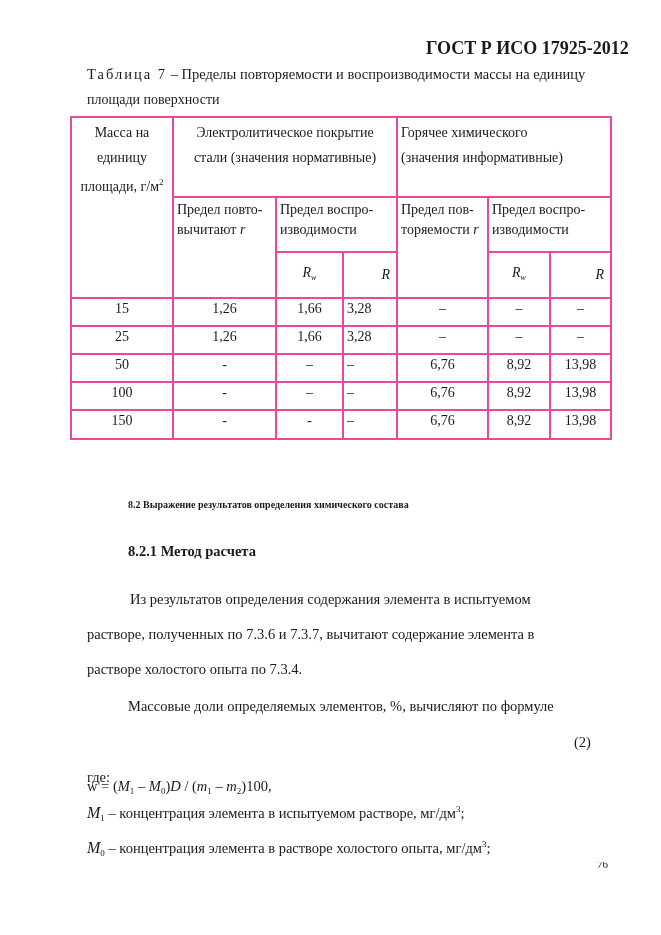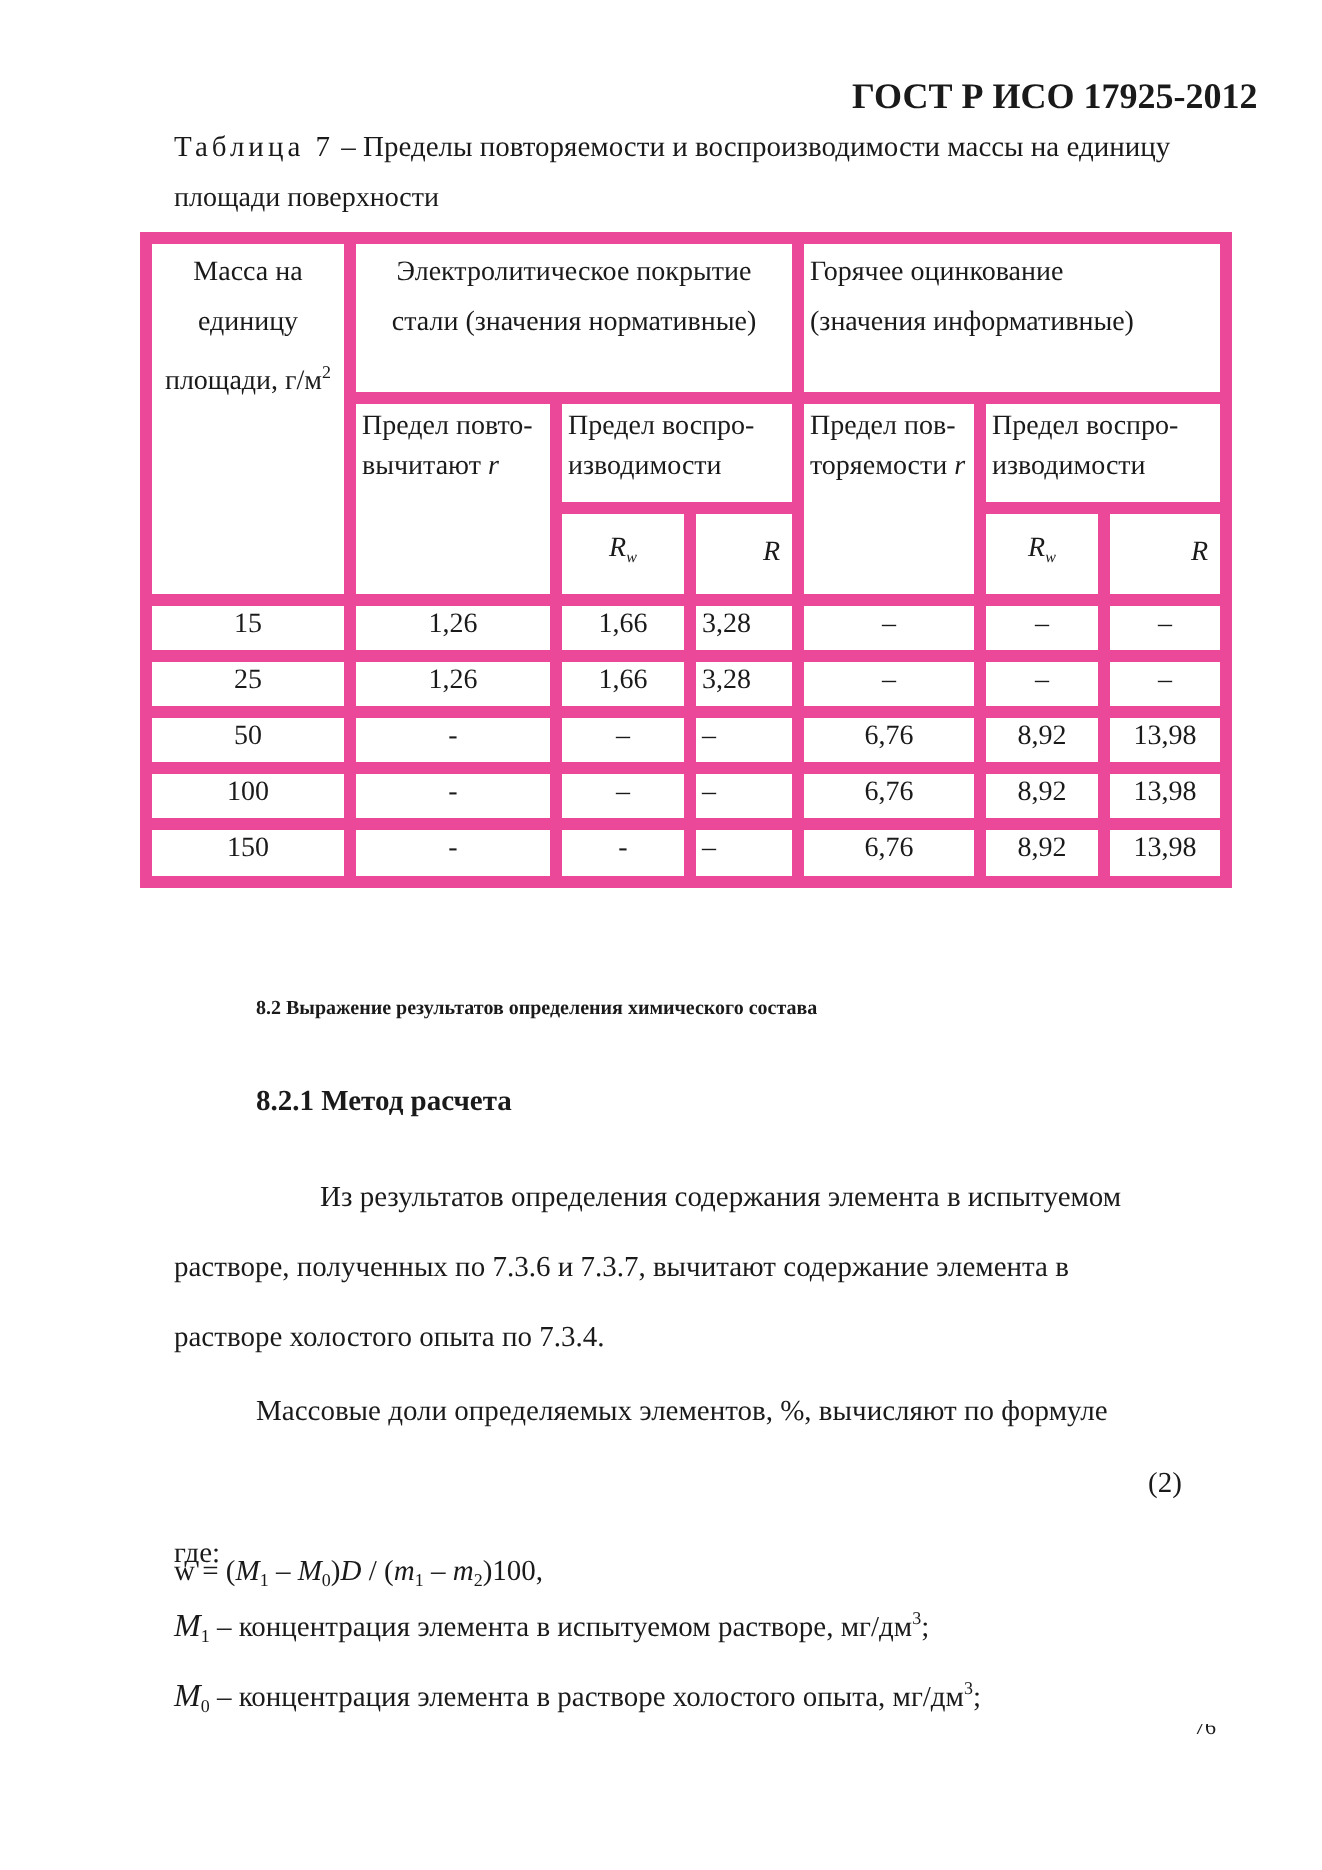--- a/index.html
+++ b/index.html
@@ -4,21 +4,21 @@
 <style>
   html, body { margin:0; padding:0; background:#fff; }
   body { width:661px; height:935px; position:relative; overflow:hidden;
          font-family:"Liberation Serif","DejaVu Serif",serif; color:#1a1a1a; font-size:15px; }
   .abs { position:absolute; white-space:nowrap; }
   .hdr { left:426px; top:38px; font-weight:bold; font-size:18px; }
   .cap1 { left:87px; top:66px; font-size:14.5px; }
   .cap1 .sp { letter-spacing:2px; }
   .cap2 { left:87px; top:92px; font-size:14px; }
   table.t { position:absolute; left:70px; top:116px; border-collapse:collapse; font-size:14px; table-layout:fixed; }
-  table.t td { border:6px solid #ec4899; padding:0; vertical-align:top; line-height:20px; }
+  table.t td { border:2px solid #ec4899; padding:0; vertical-align:top; line-height:20px; }
   .c { text-align:center; }
   .r { text-align:right; padding-right:6px !important; }
   .l { text-align:left; padding-left:3px !important; }
   .it { font-style:italic; }
   .sub { font-size:8px; vertical-align:-3px; font-style:italic; }
   .h1 { left:128px; top:499px; font-weight:bold; font-size:10px; }
   .h2 { left:128px; top:543px; font-weight:bold; font-size:14.5px; }
   .p { font-size:14.5px; }
   .pg { left:597px; top:862px; font-size:11px; height:8px; overflow:hidden; line-height:4px; }
   sup { font-size:9px; }
@@ -47,21 +47,21 @@
     <td rowspan="3" class="c" style="padding-top:2px;line-height:25px;">
       <div>Масса на</div>
       <div>единицу</div>
       <div style="white-space:nowrap;"><span>площади, г/м</span><sup>2</sup></div>
     </td>
     <td colspan="3" class="c" style="padding-top:2px;line-height:25px;">
       <div>Электролитическое покрытие</div>
       <div>стали (значения нормативные)</div>
     </td>
     <td colspan="3" class="l" style="padding-top:2px;line-height:25px;">
-      <div>Горячее оцинкование</div>
+      <div>Горячее химического</div>
       <div>(значения информативные)</div>
     </td>
   </tr>
   <tr style="height:55px">
     <td rowspan="2" class="l" style="padding-top:2px;">
       <div>Предел повто-</div>
       <div><span>вычитают </span><span class="it">r</span></div>
     </td>
     <td colspan="2" class="l" style="padding-top:2px;">
       <div>Предел воспро-</div>
@@ -128,21 +128,21 @@
         <td class="c">6,76</td>
         <td class="c">8,92</td>
         <td class="c">13,98</td>
       </tr>
     </tbody>
 </table>
 
 <div class="abs h1">8.2 Выражение результатов определения химического состава</div>
 <div class="abs h2">8.2.1 Метод расчета</div>
 
-<div class="abs p" style="left:130px;top:591px;margin-left:30px;">Из результатов определения содержания элемента в испытуемом</div>
+<div class="abs p" style="left:130px;top:591px;">Из результатов определения содержания элемента в испытуемом</div>
 <div class="abs p" style="left:87px;top:626px;">растворе, полученных по 7.3.6 и 7.3.7, вычитают содержание элемента в</div>
 <div class="abs p" style="left:87px;top:661px;">растворе холостого опыта по 7.3.4.</div>
 <div class="abs p" style="left:128px;top:698px;">Массовые доли определяемых элементов, %, вычисляют по формуле</div>
 
 <div class="abs p" style="left:87px;top:734px;margin-top:44px;">
   <span>w = (</span><span class="it">M</span><span class="fs">1</span><span> – </span><span class="it">M</span><span class="fs">0</span><span>)</span><span class="it">D</span><span> / (</span><span class="it">m</span><span class="fs">1</span><span> – </span><span class="it">m</span><span class="fs">2</span><span>)100,</span>
 </div>
 <div class="abs p" style="left:574px;top:734px;">(2)</div>
 
 <div class="abs p" style="left:87px;top:769px;">где:</div>

